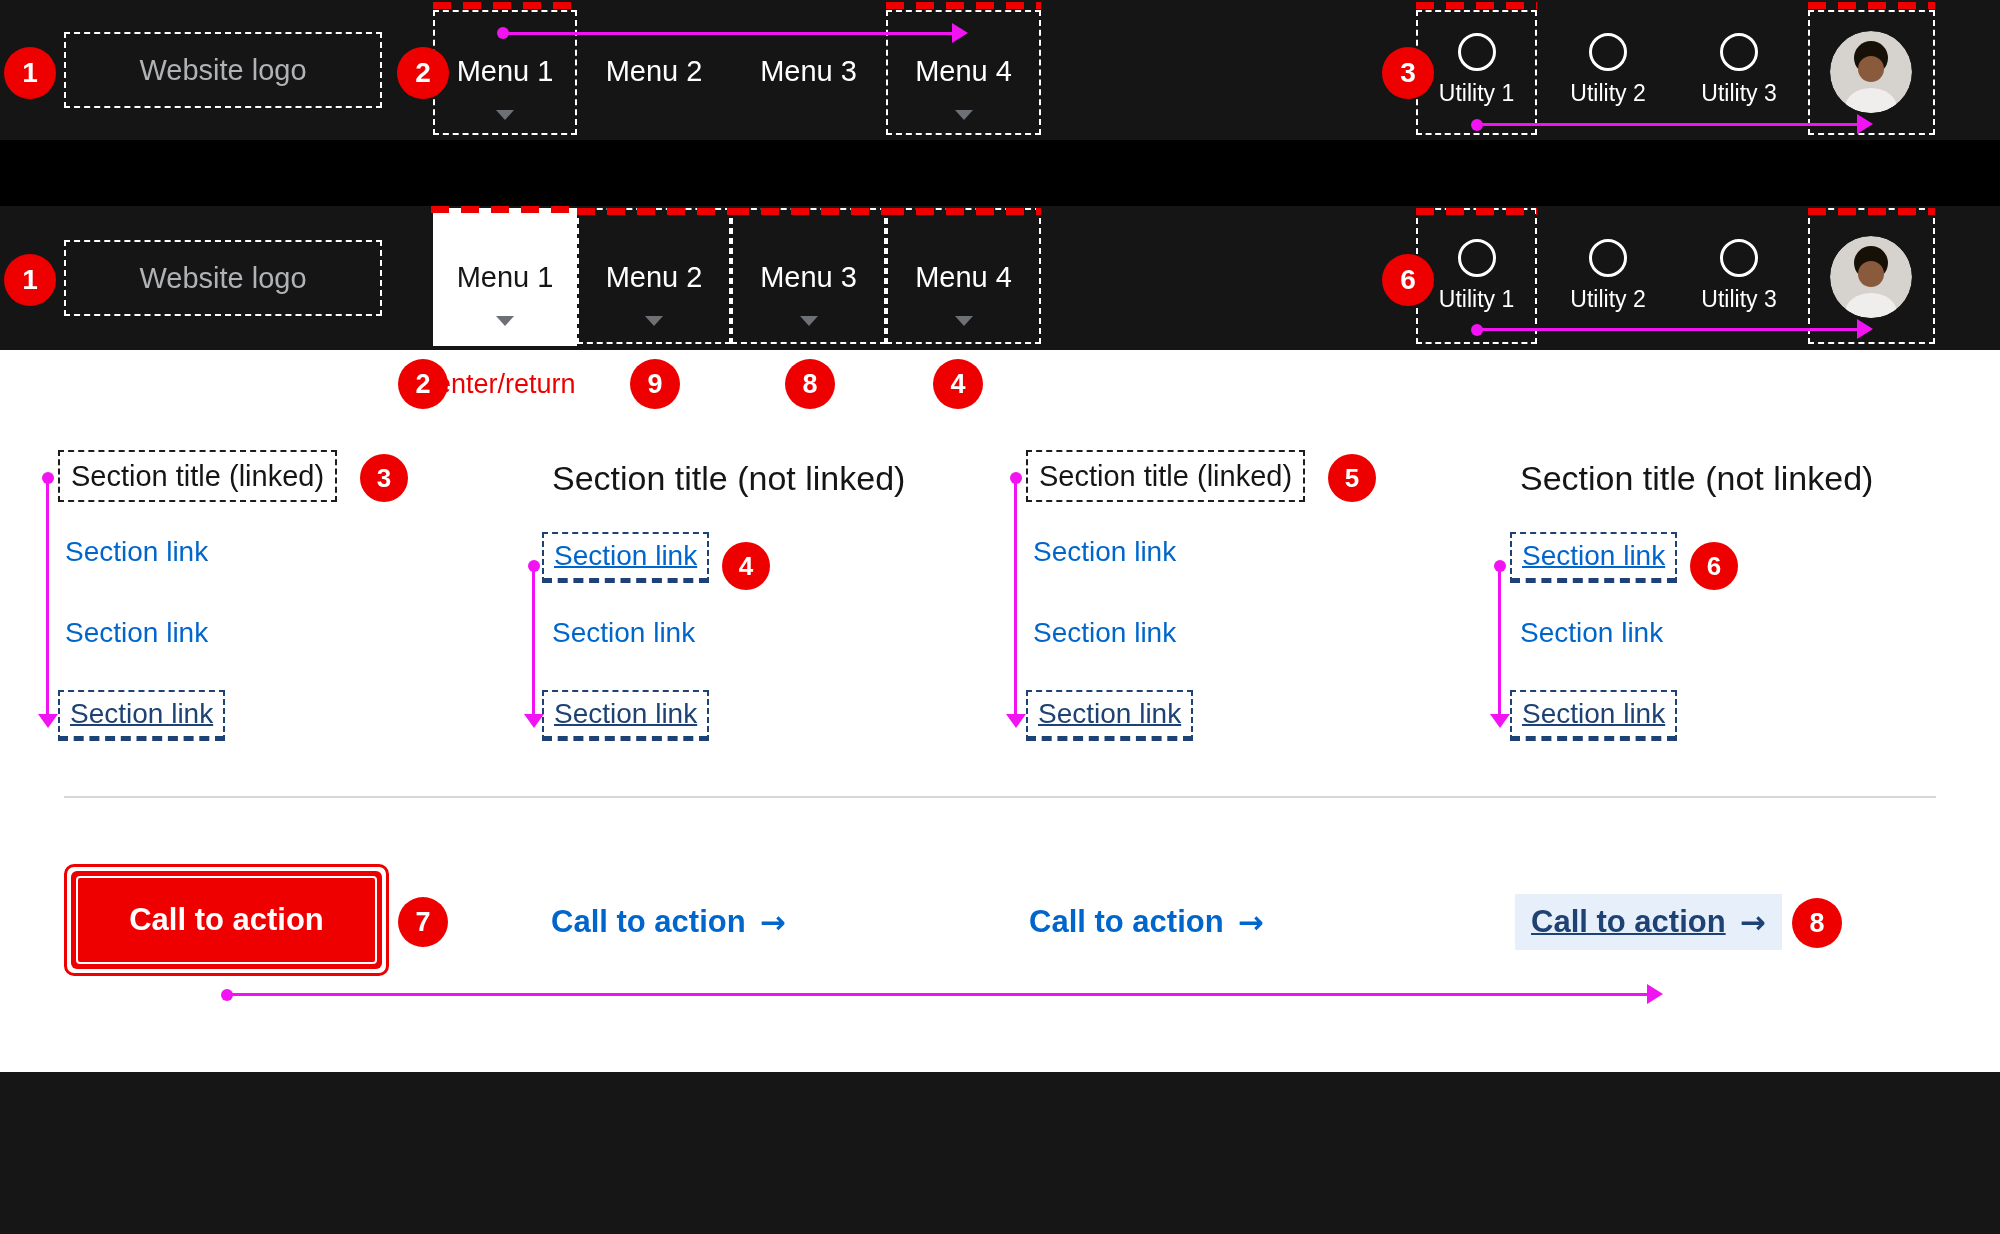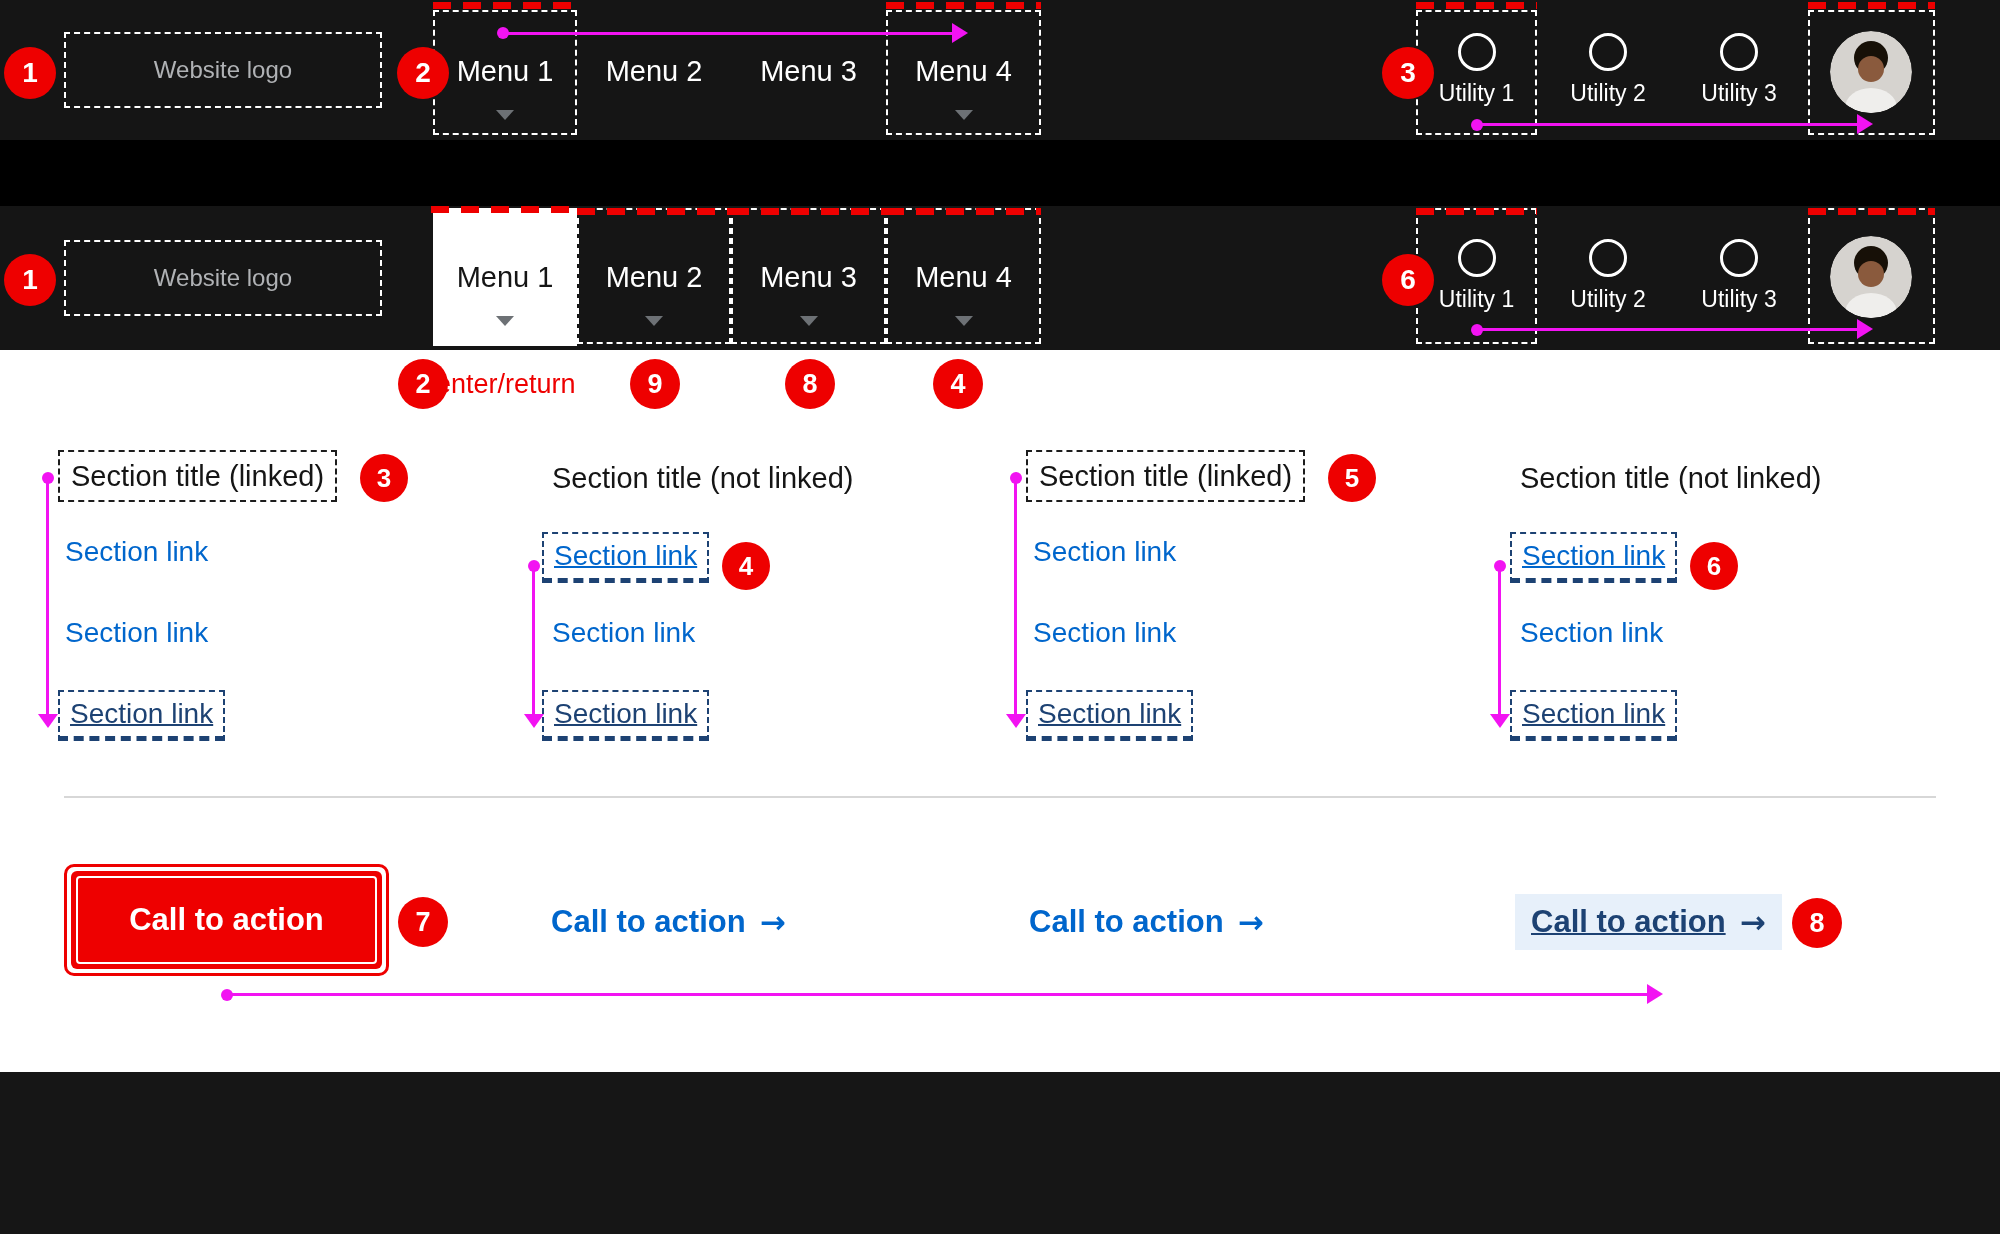--- a/index.html
+++ b/index.html
@@ -12,21 +12,21 @@
   #page{position:relative;width:2000px;height:1234px;background:#fff;overflow:hidden}
 
   
   .bar{position:absolute;left:0;width:2000px;background:var(--nav-bg)}
   #bar1{top:0;height:140px}
   #band{position:absolute;left:0;top:140px;width:2000px;height:66px;background:var(--band)}
   #bar2{top:206px;height:144px}
   #footer{position:absolute;left:0;top:1072px;width:2000px;height:162px;background:var(--footer)}
 
   .logo-box{position:absolute;left:64px;width:318px;height:76px;border:2px dashed #fff;
-    display:flex;align-items:center;justify-content:center;color:var(--logo-gray);font-size:24px}
+    display:flex;align-items:center;justify-content:center;color:var(--logo-gray);font-size:29px}
   #bar1 .logo-box{top:32px} #bar2 .logo-box{top:34px}
 
   .nav-item{position:absolute;top:0;height:100%}
   .menu-label{position:absolute;top:55px;left:0;right:0;text-align:center;font-size:29px;color:#fff;white-space:nowrap}
   .caret{position:absolute;top:110px;left:50%;margin-left:-9px;width:0;height:0;
     border-left:9px solid transparent;border-right:9px solid transparent;border-top:10px solid #6d7175}
 
   .fbox{position:absolute;left:0;right:0;border:2px dashed #fff}
   #bar1 .fbox{top:10px;bottom:5px}
   #bar2 .fbox{top:2px;bottom:6px}
@@ -51,21 +51,21 @@
 
   .mdot{position:absolute;width:12px;height:12px;border-radius:50%;background:var(--mag);z-index:4}
   .mline-h{position:absolute;height:3px;background:var(--mag);z-index:3}
   .mline-v{position:absolute;width:3px;background:var(--mag);z-index:3}
   .marr-r{position:absolute;width:0;height:0;z-index:4;
     border-top:10px solid transparent;border-bottom:10px solid transparent;border-left:16px solid var(--mag)}
   .marr-d{position:absolute;width:0;height:0;z-index:4;
     border-left:10px solid transparent;border-right:10px solid transparent;border-top:14px solid var(--mag)}
 
   
-  .t-plain{position:absolute;font-size:29px;line-height:32px;color:var(--ink);white-space:nowrap}
+  .t-plain{position:absolute;font-size:34px;line-height:32px;color:var(--ink);white-space:nowrap}
   .t-boxed{position:absolute;border:2px dashed #1c1c1c;padding:8px 11px;font-size:29px;line-height:32px;
     color:var(--ink);white-space:nowrap}
   .link-plain{position:absolute;font-size:28px;line-height:32px;color:var(--blue);white-space:nowrap;cursor:pointer}
   .link-boxed{position:absolute;border:2px dashed var(--navy);border-bottom-width:5px;padding:6px 10px;
     font-size:28px;line-height:32px;white-space:nowrap;cursor:pointer}
   .link-boxed .lbl{text-decoration:underline;text-decoration-thickness:2px}
   .blue{color:var(--blue)} .navy{color:var(--navy)}
 
   .divider{position:absolute;left:64px;top:796px;width:1872px;height:2px;background:#d7d7d7}
 

